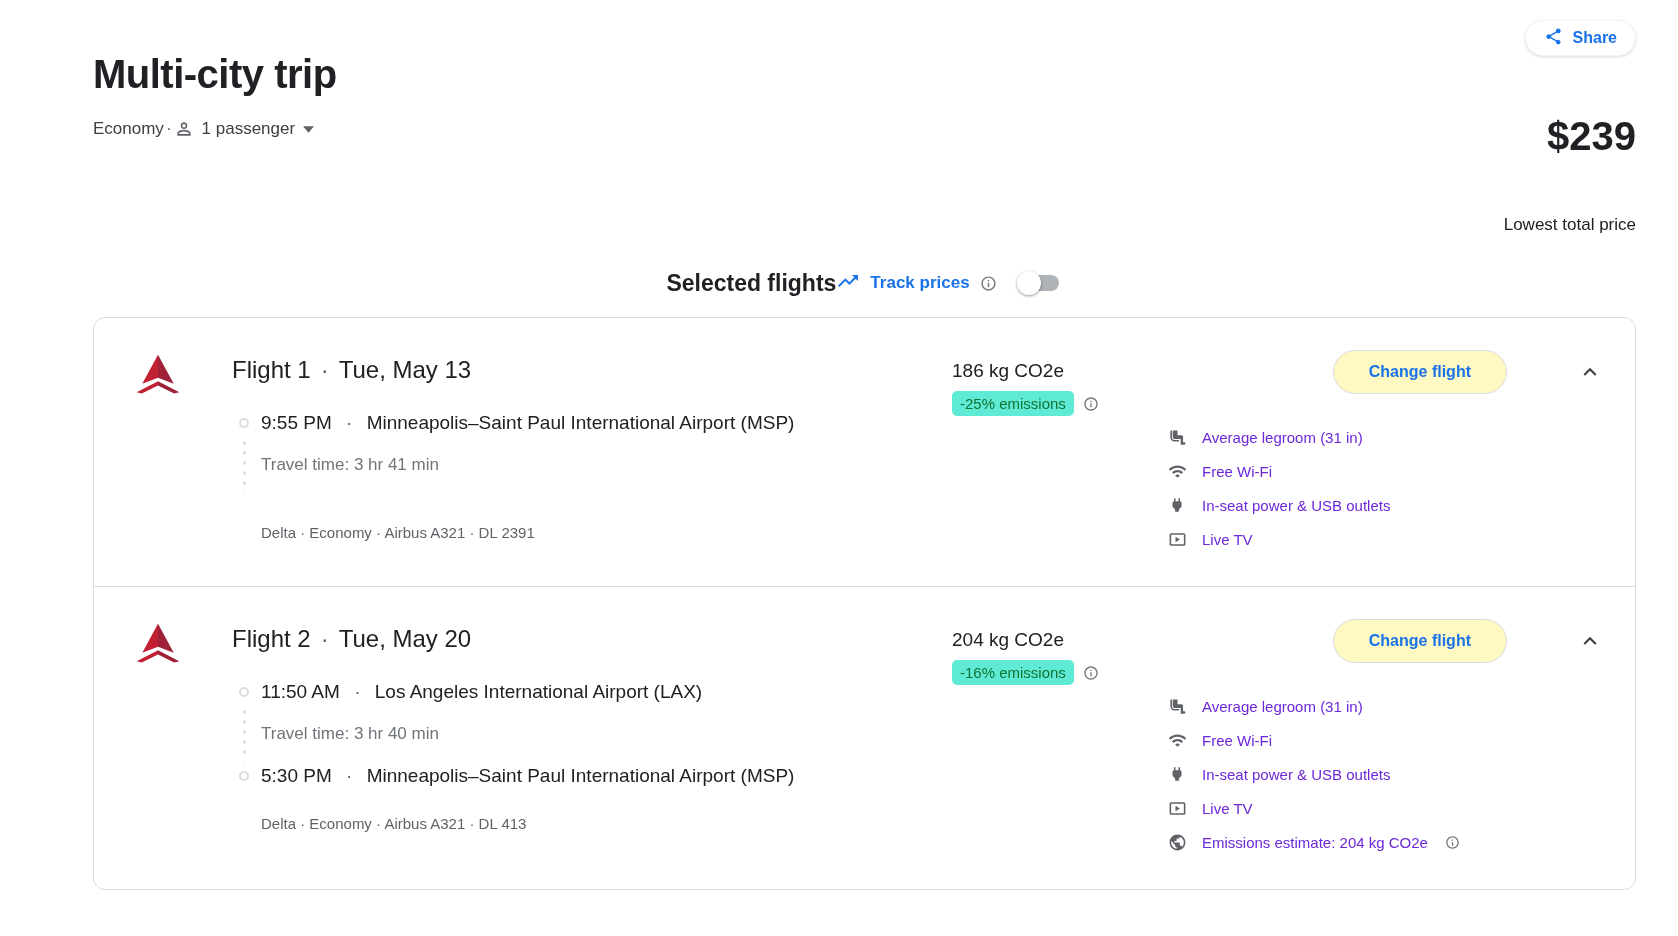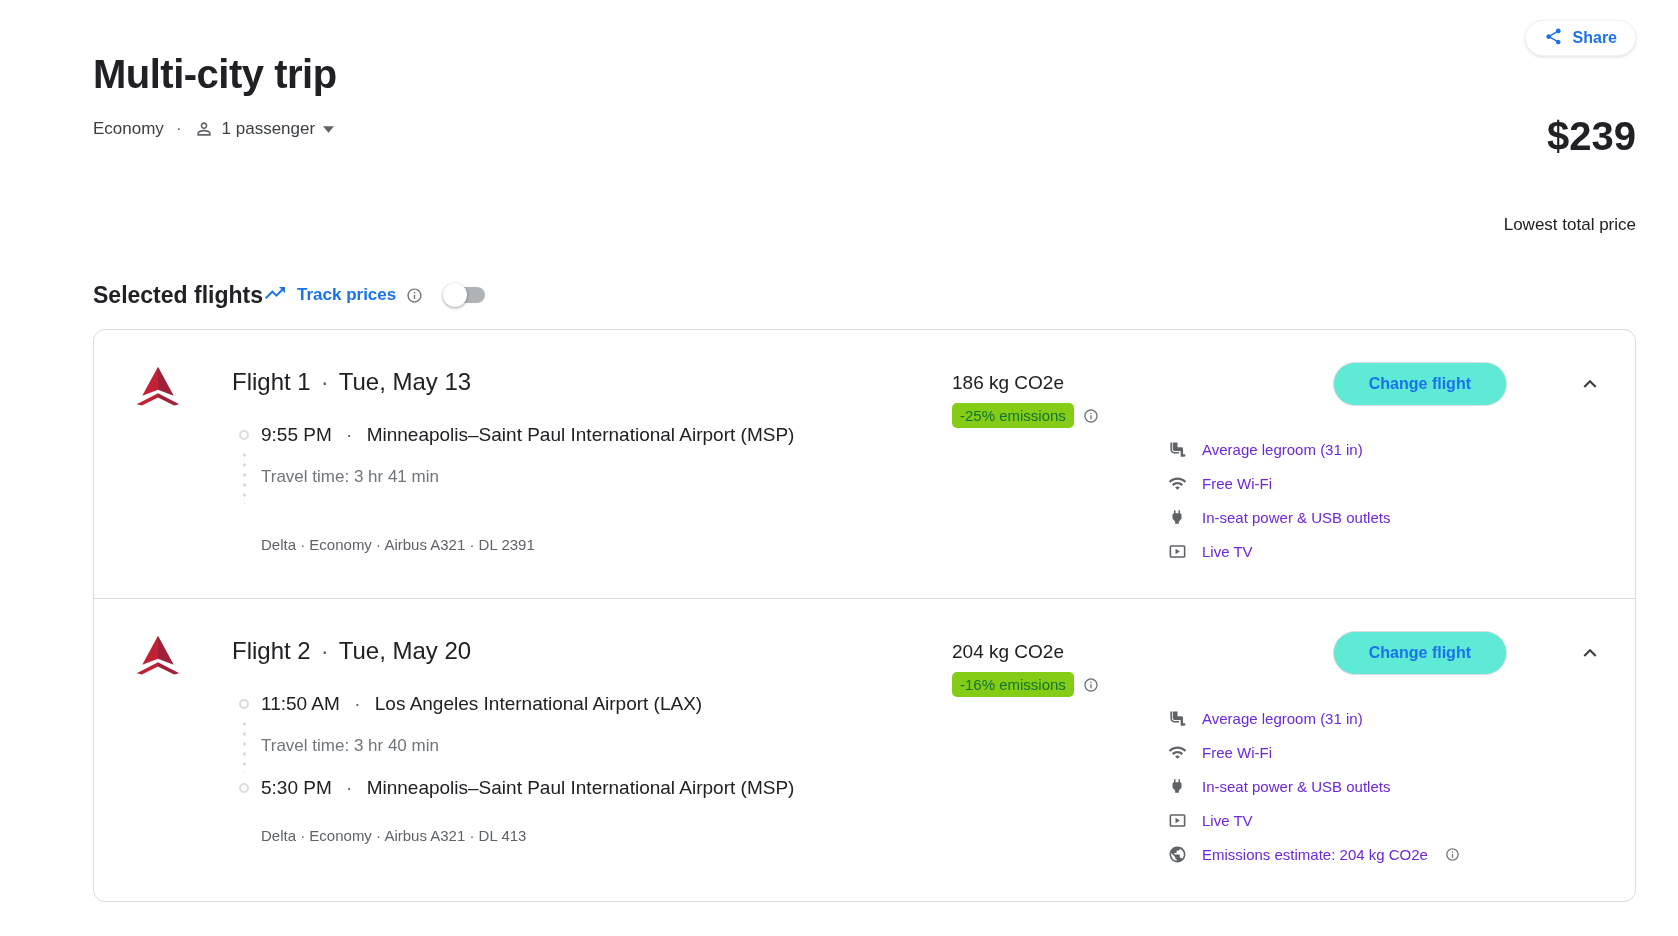--- a/index.html
+++ b/index.html
@@ -8,38 +8,38 @@
     width:1678px; height:936px; overflow:hidden;
     font-family:"Liberation Sans", sans-serif;
     color:#202124;
   }
   .page { padding:20px 42px 0 93px; }
 
   
   .header { display:flex; justify-content:space-between; align-items:flex-start; }
   .header-left { padding-top:32px; }
   .page-title { font-size:40px; font-weight:700; letter-spacing:-0.5px; }
-  .subtitle { margin-top:22px; display:flex; align-items:center; gap:10px; font-size:17px; color:#3c4043; }
+  .subtitle { margin-top:22px; display:flex; align-items:center; font-size:17px; color:#3c4043; }
   .subtitle .sep { color:#5f6368; padding:0 2px; }
   .pax { display:flex; align-items:center; gap:8px; cursor:pointer; }
   .pax svg { display:block; }
   .header-right { display:flex; flex-direction:column; align-items:flex-end;gap:44px; }
   .share-btn {
     display:flex; align-items:center; gap:10px;
     height:36px; padding:0 18px; border-radius:18px;
     background:#fff; border:1px solid #f1f3f4;
     box-shadow:0 1px 3px rgba(60,64,67,.18);
     color:#1a73e8; font-size:16px; font-weight:600; cursor:pointer;
     font-family:"Liberation Sans", sans-serif;
   }
   .price { margin-top:14px; font-size:40px; font-weight:700; }
   .price-caption { margin-top:12px; font-size:17px; color:#202124; }
 
   
-  .section-row { margin-top:46px; display:flex; justify-content:flex-start; align-items:center; }
+  .section-row { margin-top:34px; display:flex; justify-content:center; align-items:center; }
   .section-title { font-size:23px; font-weight:700; }
   .track { display:flex; align-items:center; gap:10px; }
   .track-label { color:#1a73e8; font-size:17px; font-weight:600; }
   .switch { position:relative; width:46px; height:24px; margin-left:10px; cursor:pointer; }
   .switch-track { position:absolute; left:4px; top:4px; width:38px; height:16px; border-radius:8px; background:#9aa0a6; opacity:.8; }
   .switch-thumb { position:absolute; left:0; top:0; width:24px; height:24px; border-radius:50%; background:#fff;
     box-shadow:0 1px 3px rgba(0,0,0,.4); }
 
   
   .card { margin-top:20px; border:1px solid #dadce0; border-radius:12px; background:#fff; }
@@ -62,26 +62,26 @@
     background-image:radial-gradient(circle, #dadce0 1.5px, rgba(0,0,0,0) 1.6px);
     background-size:3px 10px; background-repeat:repeat-y; background-position:center top; }
   .tl-text { margin-left:11px; font-size:19px; color:#202124; }
   .tl-text .sep { padding:0 9px; color:#5f6368; }
   .travel-time { font-size:17px; color:#70757a; }
   .meta { margin-top:28px; margin-left:29px; font-size:15px; color:#5f6368; }
 
   .emissions-col { padding-top:18px; }
   .em-value { font-size:19px; color:#202124; }
   .em-badge-row { margin-top:9px; display:flex; align-items:center; gap:9px; }
-  .em-badge { display:inline-block; padding:4px 8px; border-radius:5px; background:#84cc16; color:#137333; font-size:15px; }
+  .em-badge { display:inline-block; padding:4px 8px; border-radius:5px; background:#5eead4; color:#137333; font-size:15px; }
   .info-icon { display:inline-flex; cursor:pointer; }
 
   .actions { display:flex; align-items:center; justify-content:flex-end; margin-top:8px; }
   .change-btn {
-    padding:12px 35px; border-radius:25px; border:1px solid #dadce0; background:#5eead4;
+    padding:12px 35px; border-radius:25px; border:1px solid #dadce0; background:#fef9c3;
     color:#1a73e8; font-size:16px; font-weight:600; cursor:pointer;
     font-family:"Liberation Sans", sans-serif;
   }
   .chevron { margin-left:70px; margin-right:6px; cursor:pointer; display:inline-flex; }
 
   .amenities { list-style:none; margin:26px 0 0 0; padding:0; }
   .amenity { display:flex; align-items:center; gap:15px; height:34px; font-size:15px; color:#5f6368; }
   .a-icon { display:inline-flex; width:20px; justify-content:center; }
   .a-label { color:#6d28d9; }
   .amenity .info-icon { margin-left:2px; }

